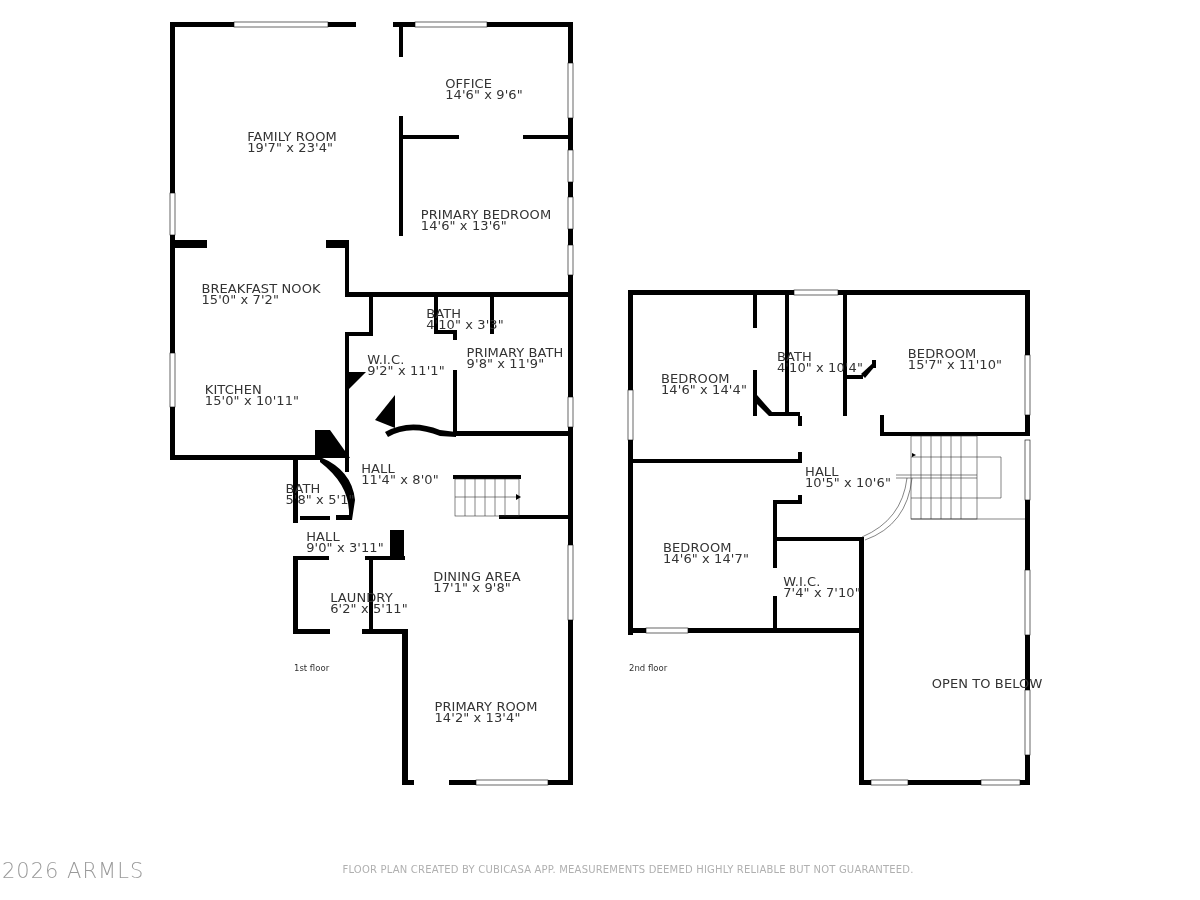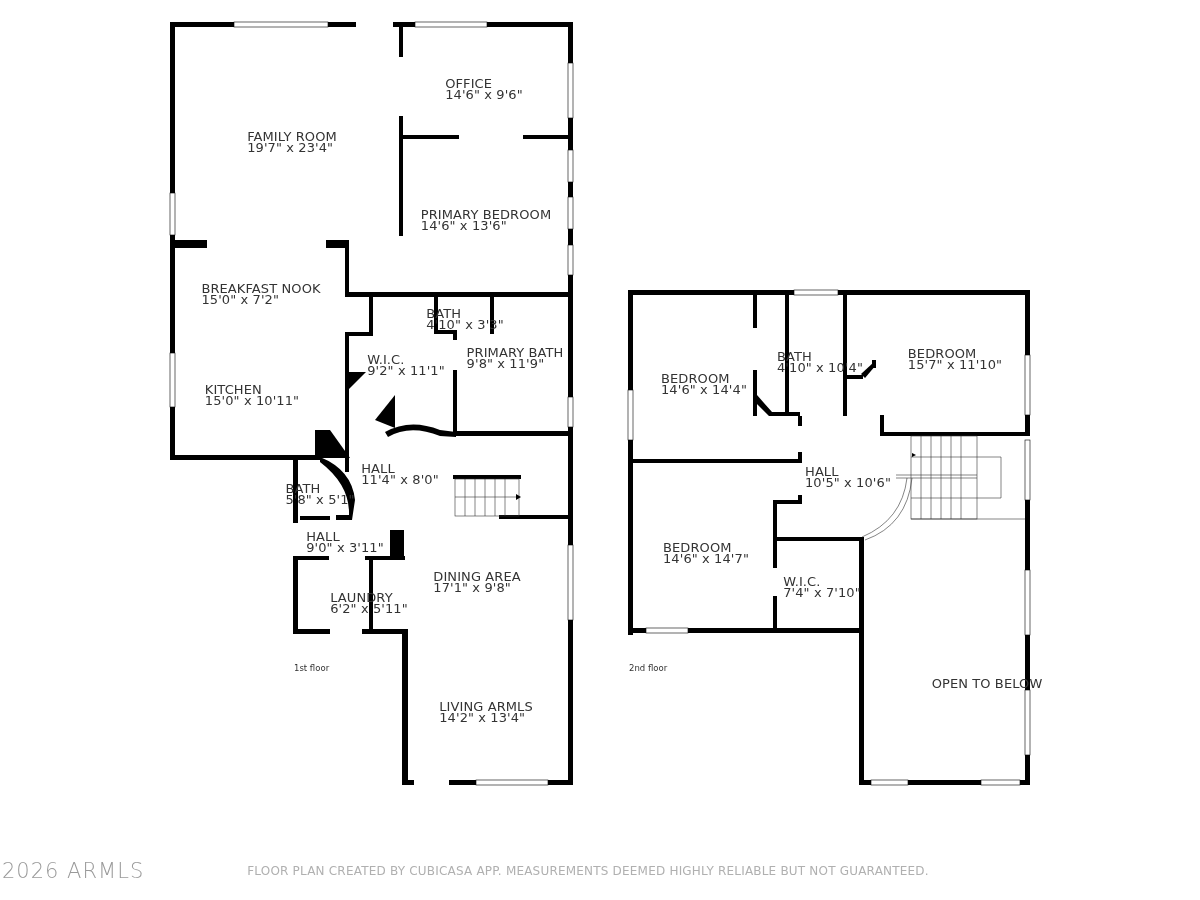--- a/index.html
+++ b/index.html
@@ -1,21 +1,21 @@
 <!DOCTYPE html>
 <html><head>
 <meta charset="utf-8">
 <style>
   html,body{margin:0;padding:0;background:#ffffff;}
   body{width:1200px;height:900px;position:relative;overflow:hidden;font-family:"DejaVu Sans","Liberation Sans",sans-serif;}
   svg.plan{position:absolute;left:0;top:0;width:1200px;height:900px;}
   .lbl{position:absolute;transform:translateX(-50%);text-align:left;color:#333;font-size:13px;line-height:11px;white-space:nowrap;letter-spacing:0.1px;}
   .floor-label{position:absolute;color:#333;font-size:8.5px;white-space:nowrap;text-align:center;}
   .watermark{position:absolute;left:2px;top:846px;font-family:"DejaVu Sans","Liberation Sans",sans-serif;font-size:21px;color:#9a9a9a;letter-spacing:1px;font-weight:300;margin-top:13px;}
-  .disclaimer{position:absolute;left:588px;top:864px;transform:translateX(-50%);font-size:12px;color:#b0b0b0;white-space:nowrap;letter-spacing:0.2px;}
+  .disclaimer{position:absolute;left:628px;top:864px;transform:translateX(-50%);font-size:10px;color:#b0b0b0;white-space:nowrap;letter-spacing:0.2px;}
 </style>
 </head>
 <body>
 
 <svg class="plan" viewBox="0 0 1200 900" xmlns="http://www.w3.org/2000/svg">
   <g fill="#000" stroke="none">
 
     <rect x="170" y="22" width="186" height="5"></rect>
     <rect x="393" y="22" width="180" height="5"></rect>
 
@@ -208,21 +208,21 @@
   </div>
 <div class="lbl" style="left:477px;top:571px;">
     <div>DINING AREA</div>
     <div>17'1" x 9'8"</div>
   </div>
 <div class="lbl" style="left:333px;top:592px;margin-left:36px;">
     <div>LAUNDRY</div>
     <div>6'2" x 5'11"</div>
   </div>
 <div class="lbl" style="left:486px;top:701px;">
-    <div>LIVING ARMLS</div>
+    <div>PRIMARY ROOM</div>
     <div>14'2" x 13'4"</div>
   </div>
 <div class="floor-label" style="left:294px;top:663px;">1st floor</div>
 
 <div class="lbl" style="left:704px;top:373px;">
     <div>BEDROOM</div>
     <div>14'6" x 14'4"</div>
   </div>
 <div class="lbl" style="left:820px;top:351px;">
     <div>BATH</div>

